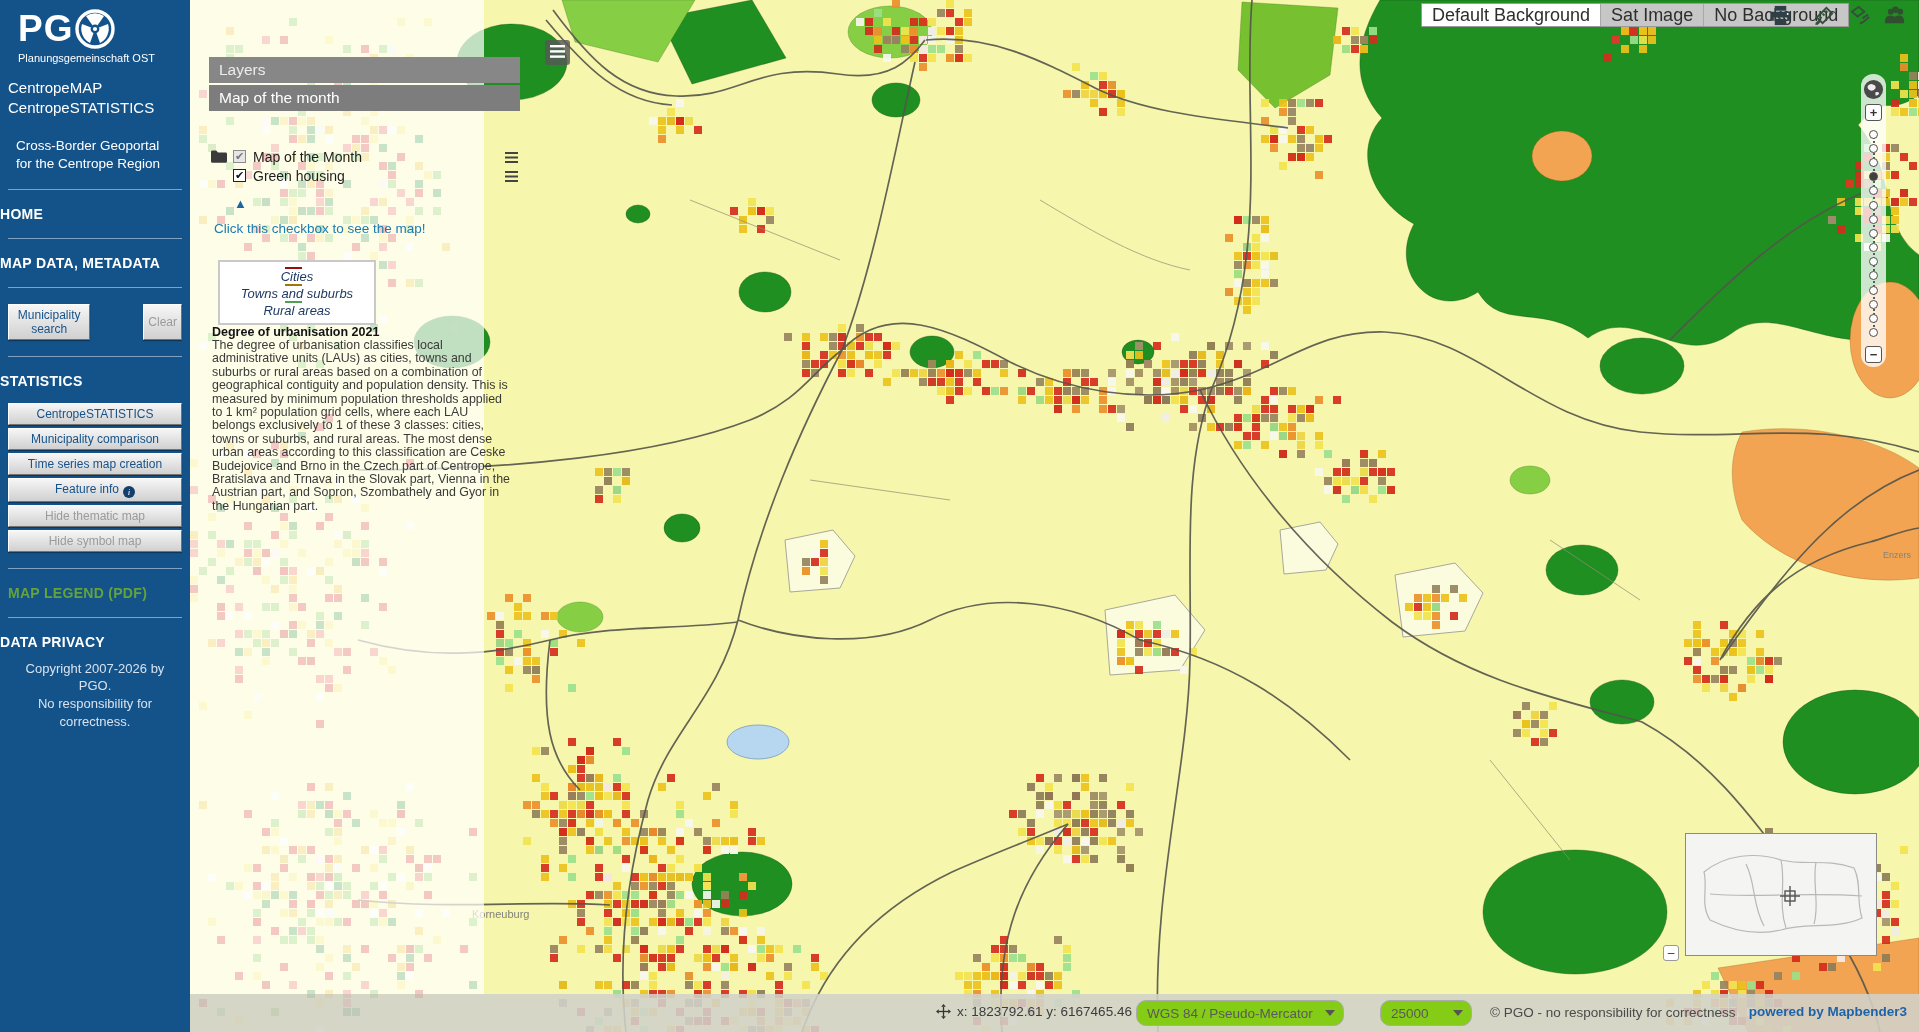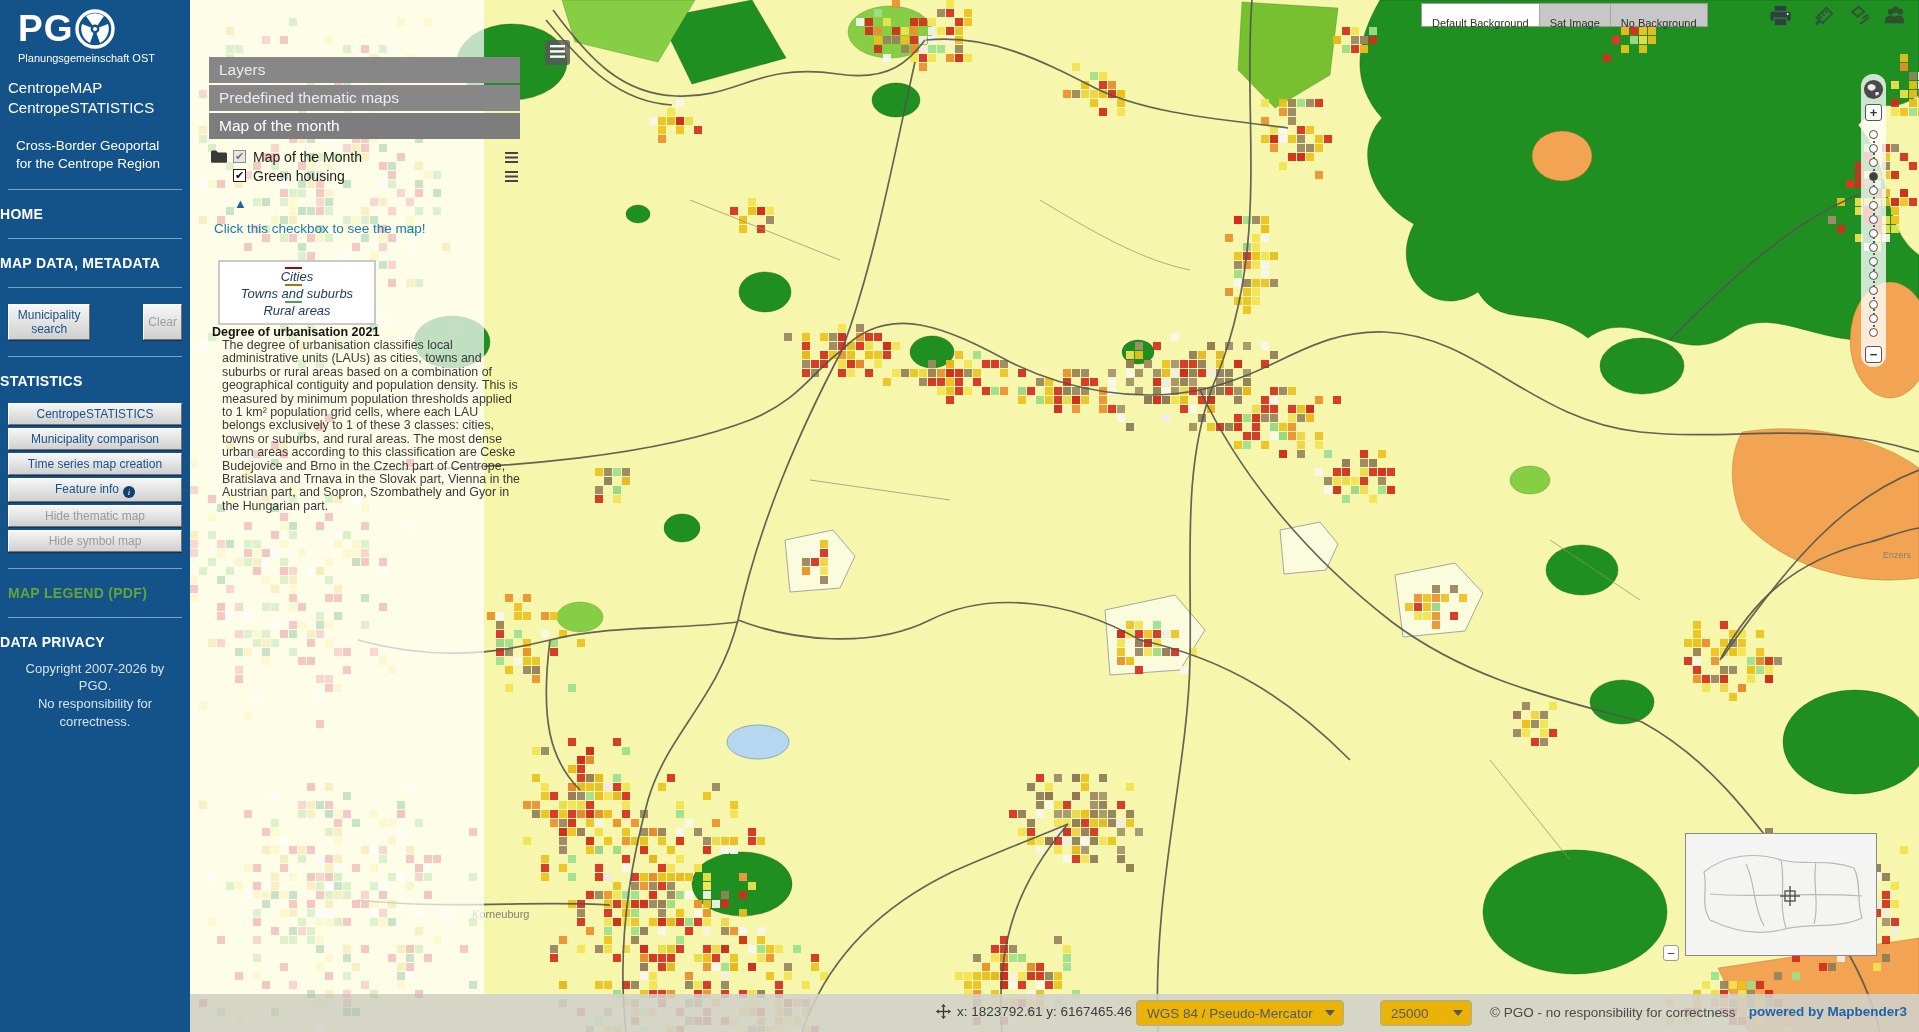--- a/index.html
+++ b/index.html
@@ -45,29 +45,29 @@
         font-size:11px; line-height:11px; color:#111; margin-right:7px; cursor:pointer; }
   .cb.gray { border-color:#8d8d8d; background:#e6e6e6; color:#777; }
   .folder-ic { margin-right:6px; display:inline-flex; }
   .pane-arrow { position:absolute; left:44px; top:196px; font-size:13px; color:#1f66a0; cursor:pointer; }
   .pane-hint { position:absolute; left:24px; top:221px; font-size:13.5px; color:#1d7bad; }
   .map-legend-box { position:absolute; left:28px; top:260px; width:158px; background:#fff; border:2px solid #c9c9c9; padding:5px 6px; }
   .leg-row { display:flex; align-items:center; height:17px;flex-direction:column; }
   .leg-swatch { width:17px; height:12px; margin-right:8px; border:1px solid rgba(0,0,0,.25); }
   .leg-label { font-size:13px; font-style:italic; color:#1f3a63; }
   .desc-title { position:absolute; left:22px; top:325px; font-size:12.5px; font-weight:bold; color:#141414; }
-  .desc-body { position:absolute; left:32px; top:339px; width:303px; font-size:12.4px; line-height:1.08; color:#3a3a3a; }
+  .desc-body { position:absolute; left:22px; top:339px; width:303px; font-size:12.4px; line-height:1.08; color:#3a3a3a; }
 
   
   .pane-toggle { position:absolute; left:545px; top:40px; width:25px; height:25px; background:rgba(88,88,88,.82); border:none; border-radius:3px;
                  display:flex; align-items:center; justify-content:center; cursor:pointer; z-index:12; }
 
   
   .bg-tabs { position:absolute; left:1421px; top:3px; height:24px; display:flex; background:#c7c7c7; border:1px solid #9a9a9a; z-index:20; }
-  .bg-tab { padding:8px 10px; line-height:22px; font-size:11px; color:#2e2e2e; border-right:1px solid #a8a8a8; cursor:pointer; white-space:nowrap; }
+  .bg-tab { padding:0 10px; line-height:22px; font-size:18px; color:#2e2e2e; border-right:1px solid #a8a8a8; cursor:pointer; white-space:nowrap; }
   .bg-tab:last-child { border-right:none; }
   .bg-tab.active { background:#fff; }
   .tool-ic { position:absolute; top:4px; width:23px; height:23px; cursor:pointer; z-index:20; }
 
   
   .zoombar { position:absolute; left:1861px; top:74px; width:25px; background:rgba(255,255,255,.78); border-radius:12px; padding:5px 0 4px;
              display:flex; flex-direction:column; align-items:center; z-index:20; }
   .zoom-btn { width:17px; height:17px; background:#fdfdfd; border:1.4px solid #555; border-radius:3px; font-size:13px; font-weight:bold;
               color:#333; line-height:13px; text-align:center; cursor:pointer; padding:0; }
   .zoom-stops { position:relative; margin:6px 0; display:flex; flex-direction:column; align-items:center; }
@@ -77,21 +77,21 @@
   .globe-btn { width:21px; height:21px; margin-bottom:4px; cursor:pointer; }
 
   
   .overview { position:absolute; left:1685px; top:833px; width:192px; height:123px; background:#f4f4f2; border:1px solid #8a8a8a; z-index:20; }
   .ov-collapse { position:absolute; left:1663px; top:945px; width:16px; height:16px; background:#fff; border:1px solid #999; border-radius:3px;
                  font-size:12px; line-height:12px; color:#333; text-align:center; cursor:pointer; z-index:21; padding:0; }
 
   
   .statusbar { position:absolute; left:190px; right:0; bottom:0; height:38px; background:rgba(209,209,203,.88); z-index:30; font-size:13.5px; color:#3c3c3c; }
   .coords { position:absolute; left:746px; top:10px; display:flex; align-items:center; gap:6px; }
-  .sel { position:absolute; top:6px; height:26px; background:#eab308; border:1px solid #ababab; border-radius:4px; display:flex; align-items:center;
+  .sel { position:absolute; top:6px; height:26px; background:#84cc16; border:1px solid #ababab; border-radius:10px; display:flex; align-items:center;
          padding:0 24px 0 10px; color:#5a5a5a; cursor:pointer; }
   .sel .chev { position:absolute; right:8px; width:0; height:0; border-left:5px solid transparent; border-right:5px solid transparent; border-top:6px solid #555; }
   .sel-srs { left:946px; width:208px; }
   .sel-scale { left:1190px; width:92px; }
   .sb-copyright { position:absolute; left:1300px; top:11px; color:#4a4a4a; }
   .sb-powered { position:absolute; right:12px; top:10px; font-weight:bold; color:#1e63a8; cursor:pointer; }
 
   .map-label { font-family:"Liberation Sans",sans-serif; fill:#82827a; }
 </style>
 </head>
@@ -2735,21 +2735,20 @@
     <path d="M1360,540 L1450,600"></path>
       <path d="M850,200 C900,230 950,260 1000,270"></path>
   </g>
   <text id="map-label-0" class="map-label" x="282" y="918" font-size="11">Korneuburg</text>
   <text id="map-label-1" class="map-label" x="1693" y="558" font-size="9" fill="#6f6f66">Enzers</text>
 </svg>
 
 <div class="side-pane">
   <div class="accordion">
     <div class="acc-header">Layers</div>
-    <div class="acc-header">Predefined thematic maps</div>
     <div class="acc-header active">Map of the month</div>
   </div>
 
   <div class="tree">
     <div class="tree-row">
       <span class="folder-ic">
         <svg width="16" height="13" viewBox="0 0 16 13">
             <path d="M0,2 q0,-1.4 1.4,-1.4 H5.2 L7,2.6 H14.6 q1.4,0 1.4,1.4 V11.4 q0,1.4 -1.4,1.4 H1.4 Q0,12.8 0,11.4 Z" fill="#3a3a3a"></path>
           </svg>
       </span>

